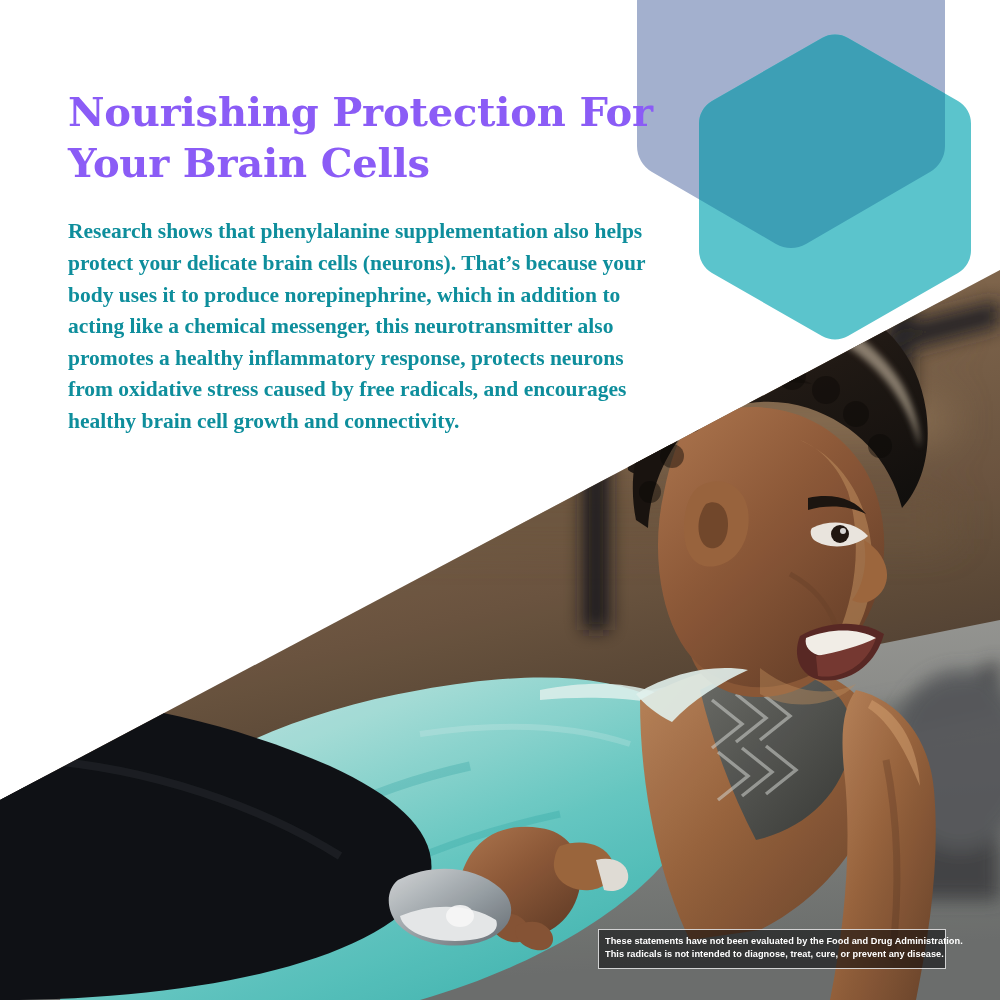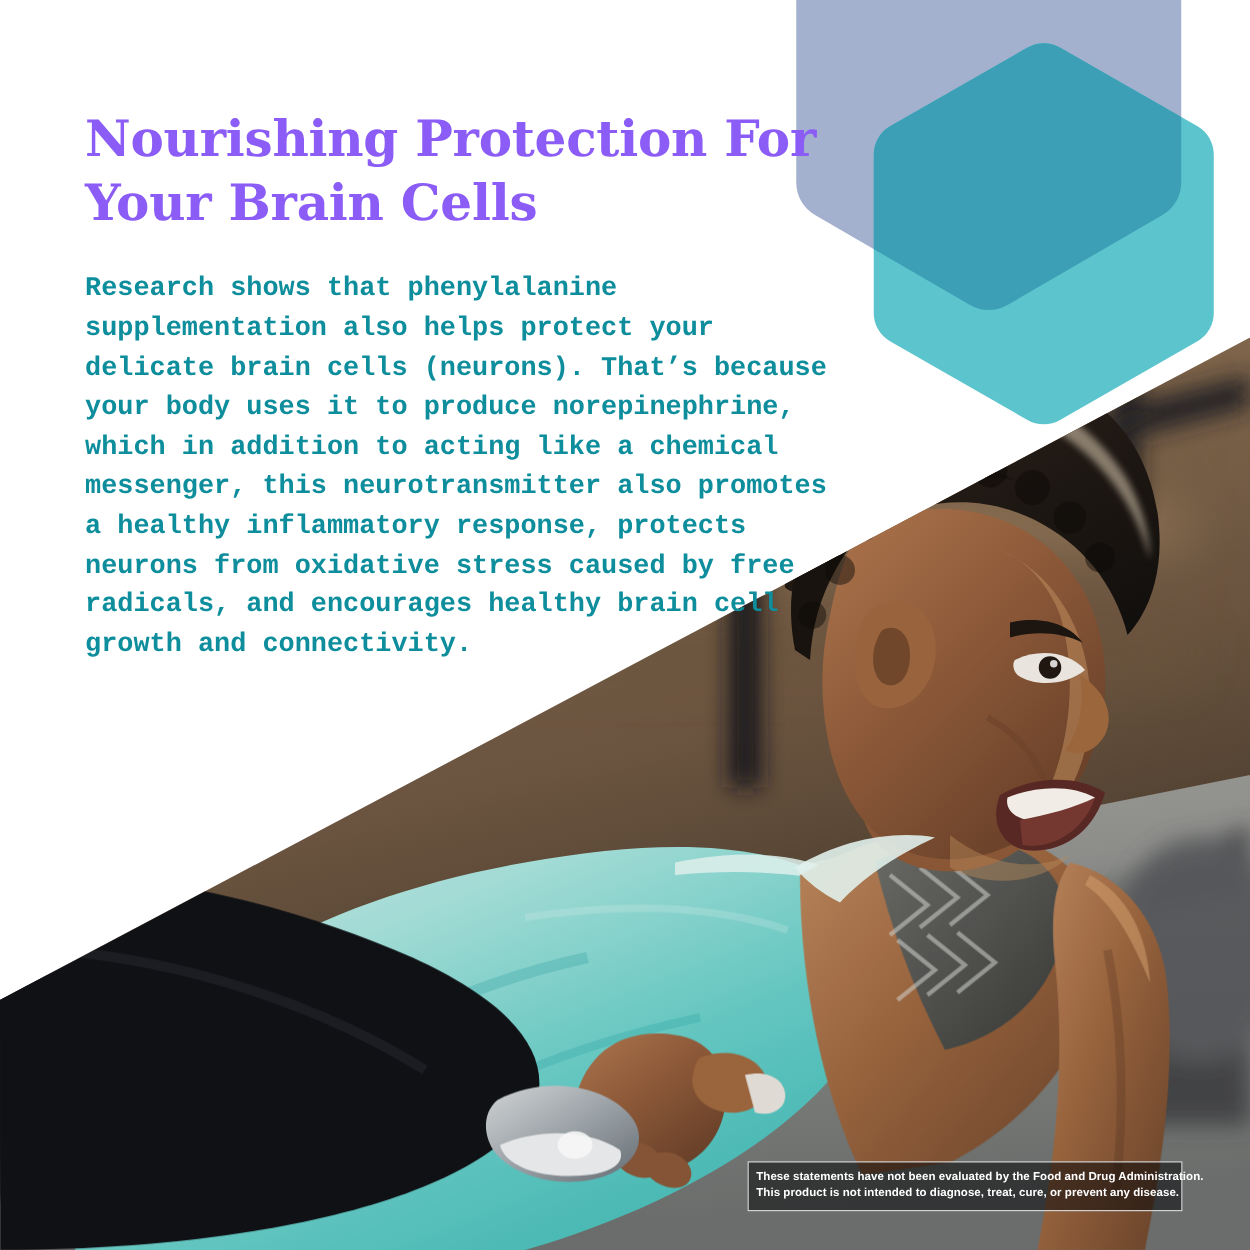--- a/index.html
+++ b/index.html
@@ -60,21 +60,21 @@
     font-family: "DejaVu Serif", "Liberation Serif", serif;
     font-size: 40px;
     font-weight: 700;
     line-height: 1.28;
     letter-spacing: -0.2px;
   }
   .body-copy {
     margin: 0;
     padding-top: 28px;
     color: #0E8E9C;
-    font-family: Liberation Mono, monospace;
+    font-family: Liberation Serif, serif;
     font-size: 21.5px;
     font-weight: 700;
     line-height: 1.47;
     max-width: 600px;
   }
 
   
   .disclaimer {
     position: absolute;
     left: 598px;
@@ -345,16 +345,16 @@
     </svg>
   </div>
 
   <div class="text-col">
     <h1 class="headline">Nourishing Protection For Your Brain Cells</h1>
     <p class="body-copy">Research shows that phenylalanine supplementation also helps protect your delicate brain cells (neurons). That’s because your body uses it to produce norepinephrine, which in addition to acting like a chemical messenger, this neurotransmitter also promotes a healthy inflammatory response, protects neurons from oxidative stress caused by free radicals, and encourages healthy brain cell growth and connectivity.</p>
   </div>
 
   <div class="disclaimer">
     <span class="line">These statements have not been evaluated by the Food and Drug Administration.</span>
-    <span class="line">This product is not intended to diagnose, treat, cure, or prevent any disease.</span>
+    <span class="line">This radicals is not intended to diagnose, treat, cure, or prevent any disease.</span>
   </div>
 
 </div>
 
 </body></html>

